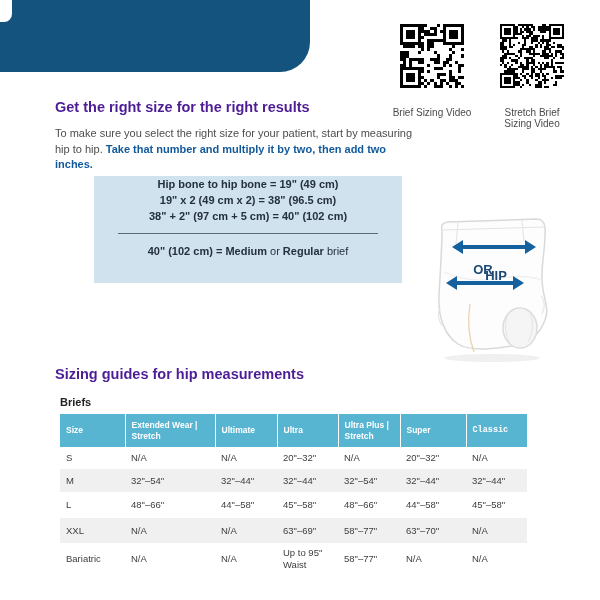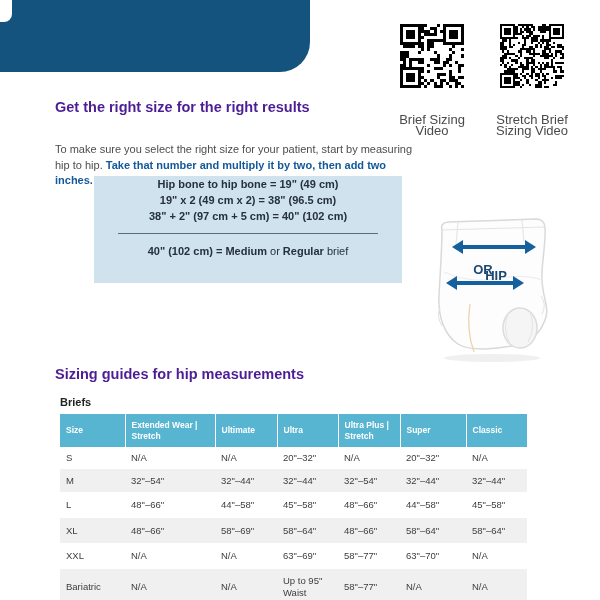--- a/index.html
+++ b/index.html
@@ -13,27 +13,27 @@
   .notch { position:absolute; left:0; top:0; width:12px; height:22px; background:#fff;
     border-bottom-right-radius:8px; z-index:2; }
   .page-title { position:absolute; left:55px; top:24px; color:#fff; font-size:24px;
     font-weight:700; letter-spacing:.2px; z-index:3; }
 
   
   .qr-block { position:absolute; top:24px; text-align:center; }
   .qr-block.q1 { left:392px; width:80px; }
   .qr-block.q2 { left:492px; width:80px; }
   .qr-svg { width:64px; height:64px; display:inline-block; }
-  .qr-label { margin-top:22px; font-size:13px; line-height:11px; color:#4a4a4a; }
+  .qr-label { margin-top:15px; font-size:10px; line-height:11px; color:#4a4a4a; }
 
   
   .h-blue { position:absolute; left:55px; color:#4c1d95; font-size:14.5px; font-weight:700; }
   .h1 { top:99px; }
   .h2 { top:366px; }
-  .para { position:absolute; left:55px; font-size:11px; line-height:15.5px; color:#4d4d4d;margin-top:16px; }
+  .para { position:absolute; left:55px; font-size:11px; line-height:15.5px; color:#4d4d4d; }
   .p1 { top:126px; width:372px; }
   .p2 { top:307px; width:352px; }
   .bold-blue { color:#12599B; font-weight:700; }
 
   
   .calc-box { position:absolute; left:94px; top:176px; width:308px; height:107px;
     background:#CFE2EE; text-align:center; }
   .calc-line { font-size:11px; line-height:16px; font-weight:700; color:#25313C; }
   .calc-divider { border-top:1px solid #5B6B77; margin:9px 24px 0 24px; }
   .calc-result { margin-top:9px; font-size:11px; color:#25313C; }
@@ -54,21 +54,21 @@
   .arr-or  { left:456px; top:281px; width:58px; }
 
   
   .table-caption { position:absolute; left:60px; top:396px; font-size:11px; font-weight:700; color:#222; }
   .table-wrap { position:absolute; left:60px; top:414px; }
   table { border-collapse:collapse; table-layout:fixed; width:467px; }
   col.c0{width:65px} col.c1{width:90px} col.c2{width:62px} col.c3{width:61px}
   col.c4{width:62px} col.c5{width:66px} col.c6{width:61px}
   th { background:#57B5D2; color:#fff; font-size:8.5px; font-weight:700; text-align:left;
     padding:4px 6px; border-right:1.5px solid #fff; vertical-align:middle; height:33px; line-height:10.5px; }
-  th:last-child { border-right:none; }
+  th:last-child { border-right:none;font-family:Liberation Mono, monospace; }
   td { font-size:9.5px; color:#3d3d3d; padding:4px 6px; vertical-align:middle; line-height:12px; }
   tbody tr:nth-child(even) td { background:#F0F0F0; }
   tbody tr:nth-child(1) td{height:22px} tbody tr:nth-child(2) td{height:23px}
   tbody tr:nth-child(3) td{height:26px} tbody tr:nth-child(4) td{height:25px}
   tbody tr:nth-child(5) td{height:26px} tbody tr:nth-child(6) td{height:36px}
 </style>
 </head>
 <body>
 
 <div class="page">
@@ -626,29 +626,20 @@
           <tr>
             <td>L</td>
             <td>48"–66"</td>
             <td>44"–58"</td>
             <td>45"–58"</td>
             <td>48"–66"</td>
             <td>44"–58"</td>
             <td>45"–58"</td>
           </tr>
           <tr>
-            <td>XL</td>
-            <td>48"–66"</td>
-            <td>58"–69"</td>
-            <td>58"–64"</td>
-            <td>48"–66"</td>
-            <td>58"–64"</td>
-            <td>58"–64"</td>
-          </tr>
-          <tr>
             <td>XXL</td>
             <td>N/A</td>
             <td>N/A</td>
             <td>63"–69"</td>
             <td>58"–77"</td>
             <td>63"–70"</td>
             <td>N/A</td>
           </tr>
           <tr>
             <td>Bariatric</td>

